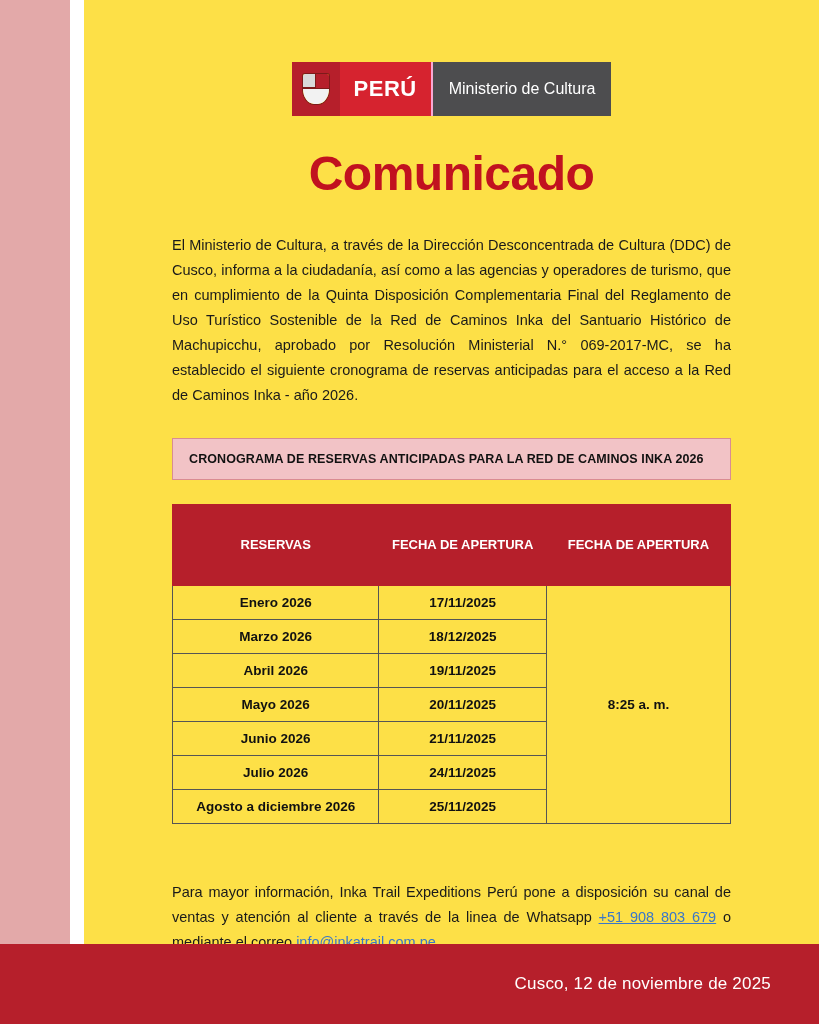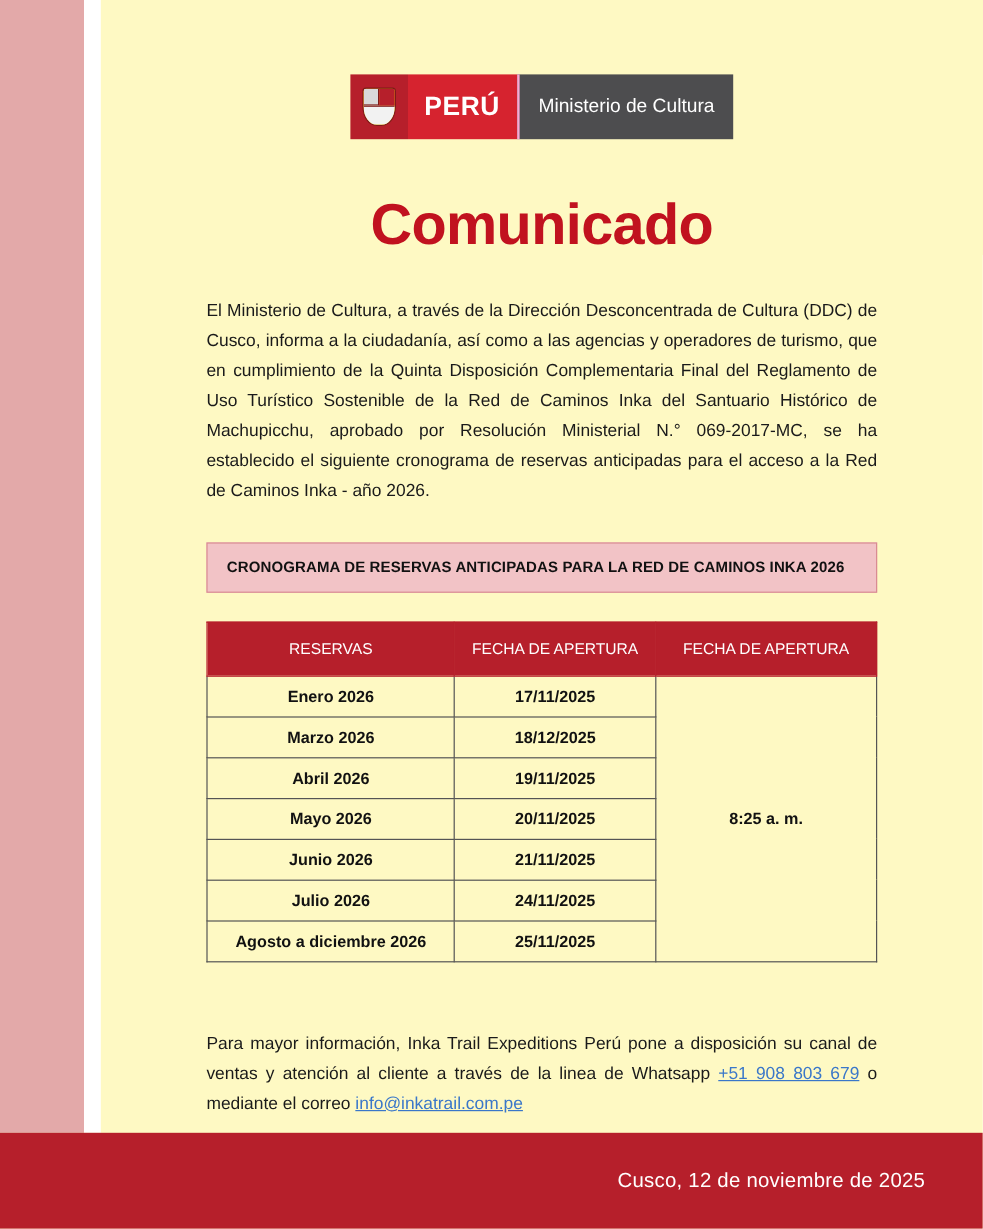--- a/index.html
+++ b/index.html
@@ -11,21 +11,21 @@
     height: 1024px;
     background: #ffffff;
     font-family: "Liberation Sans", sans-serif;
     overflow: hidden;
     position: relative;
   }
   .page {
     position: relative;
     width: 819px;
     height: 1024px;
-    background: #fef9c3;
+    background: #fde047;
     box-sizing: border-box;
   }
   
   .left-band {
     position: absolute;
     left: 0;
     top: 0;
     width: 70px;
     height: 944px;
     background: #e3a9a9;
@@ -135,21 +135,21 @@
     align-items: center;
     padding: 0 16px;
     border-left: 2px solid #f9a8d4;
   }
   
   .title {
     text-align: center;
     color: #c1121f;
     font-size: 48px;
     font-weight: bold;
-    margin-top: 44px;
+    margin-top: 30px;
     letter-spacing: -0.5px;
   }
   
   .intro {
     margin: 32px 88px 0 88px;
     font-size: 14.5px;
     line-height: 1.72;
     color: #1a1a1a;
     text-align: justify;
   }
@@ -168,22 +168,22 @@
   table.schedule {
     margin: 24px 88px 0 88px;
     width: calc(100% - 176px);
     border-collapse: collapse;
     font-size: 13.5px;
   }
   table.schedule th {
     background: #b61f2b;
     color: #ffffff;
     font-size: 13px;
-    font-weight: normal;
-    padding: 14px 6px;
+    font-weight: bold;
+    padding: 32px 6px;
     border: 1px solid #b61f2b;
     line-height: 1.25;
     text-align: center;
   }
   table.schedule td {
     border: 1px solid #555555;
     text-align: center;
     padding: 9px 6px;
     color: #111111;
     font-weight: bold;

